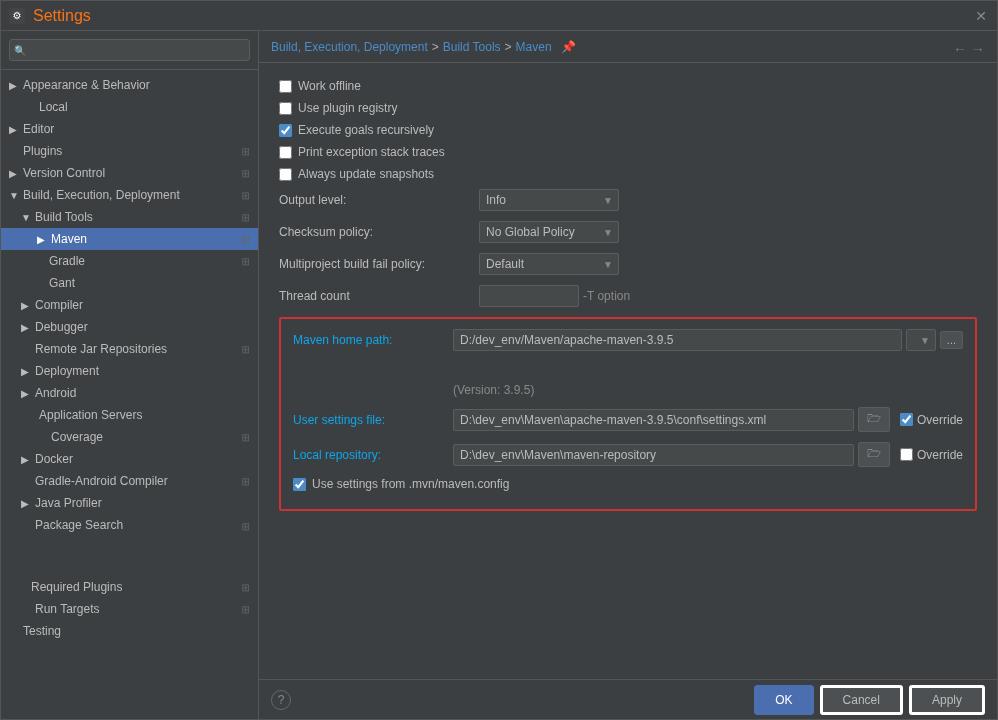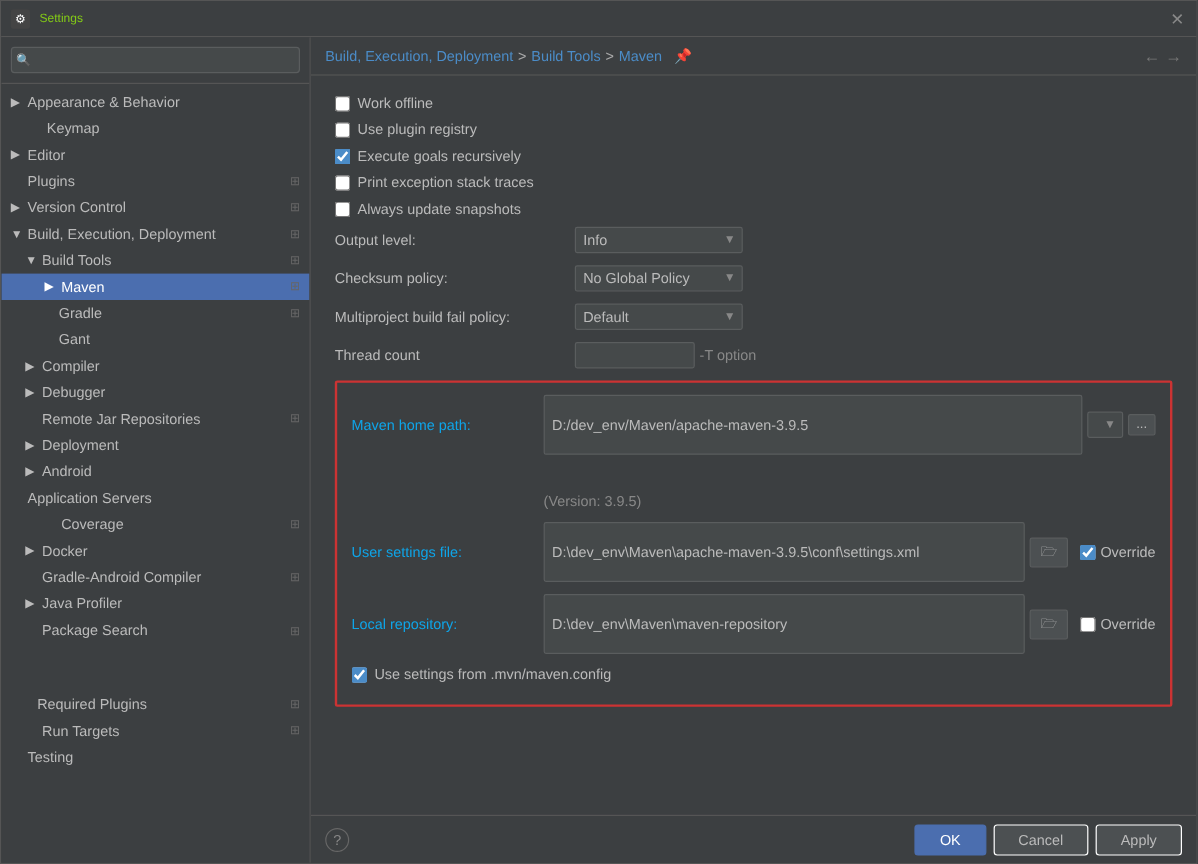--- a/index.html
+++ b/index.html
@@ -34,22 +34,22 @@
     .titlebar-icon {
       width: 16px; height: 16px;
       background: #444;
       border-radius: 2px;
       margin-right: 8px;
       display: flex; align-items: center; justify-content: center;
       font-size: 10px; color: #fff;
     }
     .titlebar-title {
       flex: 1;
-      font-size: 10px;
-      color: #84cc16;
+      font-size: 16px;
+      color: #f97316;
     }
     .titlebar-close {
       width: 16px; height: 16px;
       display: flex; align-items: center; justify-content: center;
       cursor: pointer; color: #888; font-size: 14px;
     }
 
     
     .main-content {
       display: flex;
@@ -225,21 +225,21 @@
       flex: 1;
       display: flex;
       align-items: center;
       gap: 4px;
     }
     .maven-input {
       flex: 1;
       background: #45494a;
       border: 1px solid #5a5d5e;
       color: #bbbbbb;
-      padding: 17px 6px;
+      padding: 3px 6px;
       font-size: 12px;
       outline: none;
       border-radius: 2px;
     }
     .btn-small {
       background: #4c5052;
       border: 1px solid #5a5d5e;
       color: #bbbbbb;
       padding: 2px 6px;
       font-size: 11px;
@@ -296,21 +296,21 @@
       border-radius: 50%;
       display: flex; align-items: center; justify-content: center;
       color: #888; font-size: 12px; cursor: pointer;
     }
     .bottom-btns {
       display: flex;
       gap: 6px;
     }
     .btn-main {
       background: #4c5052;
-      border: 1px solid #ffffff;
+      border: 3px solid #ffffff;
       color: #bbbbbb;
       padding: 5px 20px;
       font-size: 12px;
       cursor: pointer;
       border-radius: 3px;
     }
     .btn-ok {
       background: #4b6eaf;
       border: 1px solid #4b6eaf;
       color: #fff;
@@ -341,21 +341,21 @@
         </div>
       </div>
       <div class="sidebar-list">
 
         <div class="sidebar-item indent-1">
           <span class="arrow">▶</span>
           <span class="item-label">Appearance &amp; Behavior</span>
         </div>
         <div class="sidebar-item indent-2" style="padding-left:24px;">
           <span class="arrow">&nbsp;</span>
-          <span class="item-label">Keymap</span>
+          <span class="item-label">Local</span>
         </div>
         <div class="sidebar-item indent-1">
           <span class="arrow">▶</span>
           <span class="item-label">Editor</span>
         </div>
         <div class="sidebar-item indent-1">
           <span class="arrow">&nbsp;</span>
           <span class="item-label">Plugins</span>
           <span class="item-badge">⊞</span>
         </div>
@@ -400,21 +400,21 @@
           <span class="item-badge">⊞</span>
         </div>
         <div class="sidebar-item" style="padding-left:20px;">
           <span class="arrow">▶</span>
           <span class="item-label">Deployment</span>
         </div>
         <div class="sidebar-item" style="padding-left:20px;">
           <span class="arrow">▶</span>
           <span class="item-label">Android</span>
         </div>
-        <div class="sidebar-item" style="padding-left:8px;">
+        <div class="sidebar-item" style="padding-left:24px;">
           <span class="arrow">&nbsp;</span>
           <span class="item-label">Application Servers</span>
         </div>
         <div class="sidebar-item" style="padding-left:36px;">
           <span class="arrow">&nbsp;</span>
           <span class="item-label">Coverage</span>
           <span class="item-badge">⊞</span>
         </div>
         <div class="sidebar-item" style="padding-left:20px;">
           <span class="arrow">▶</span>

